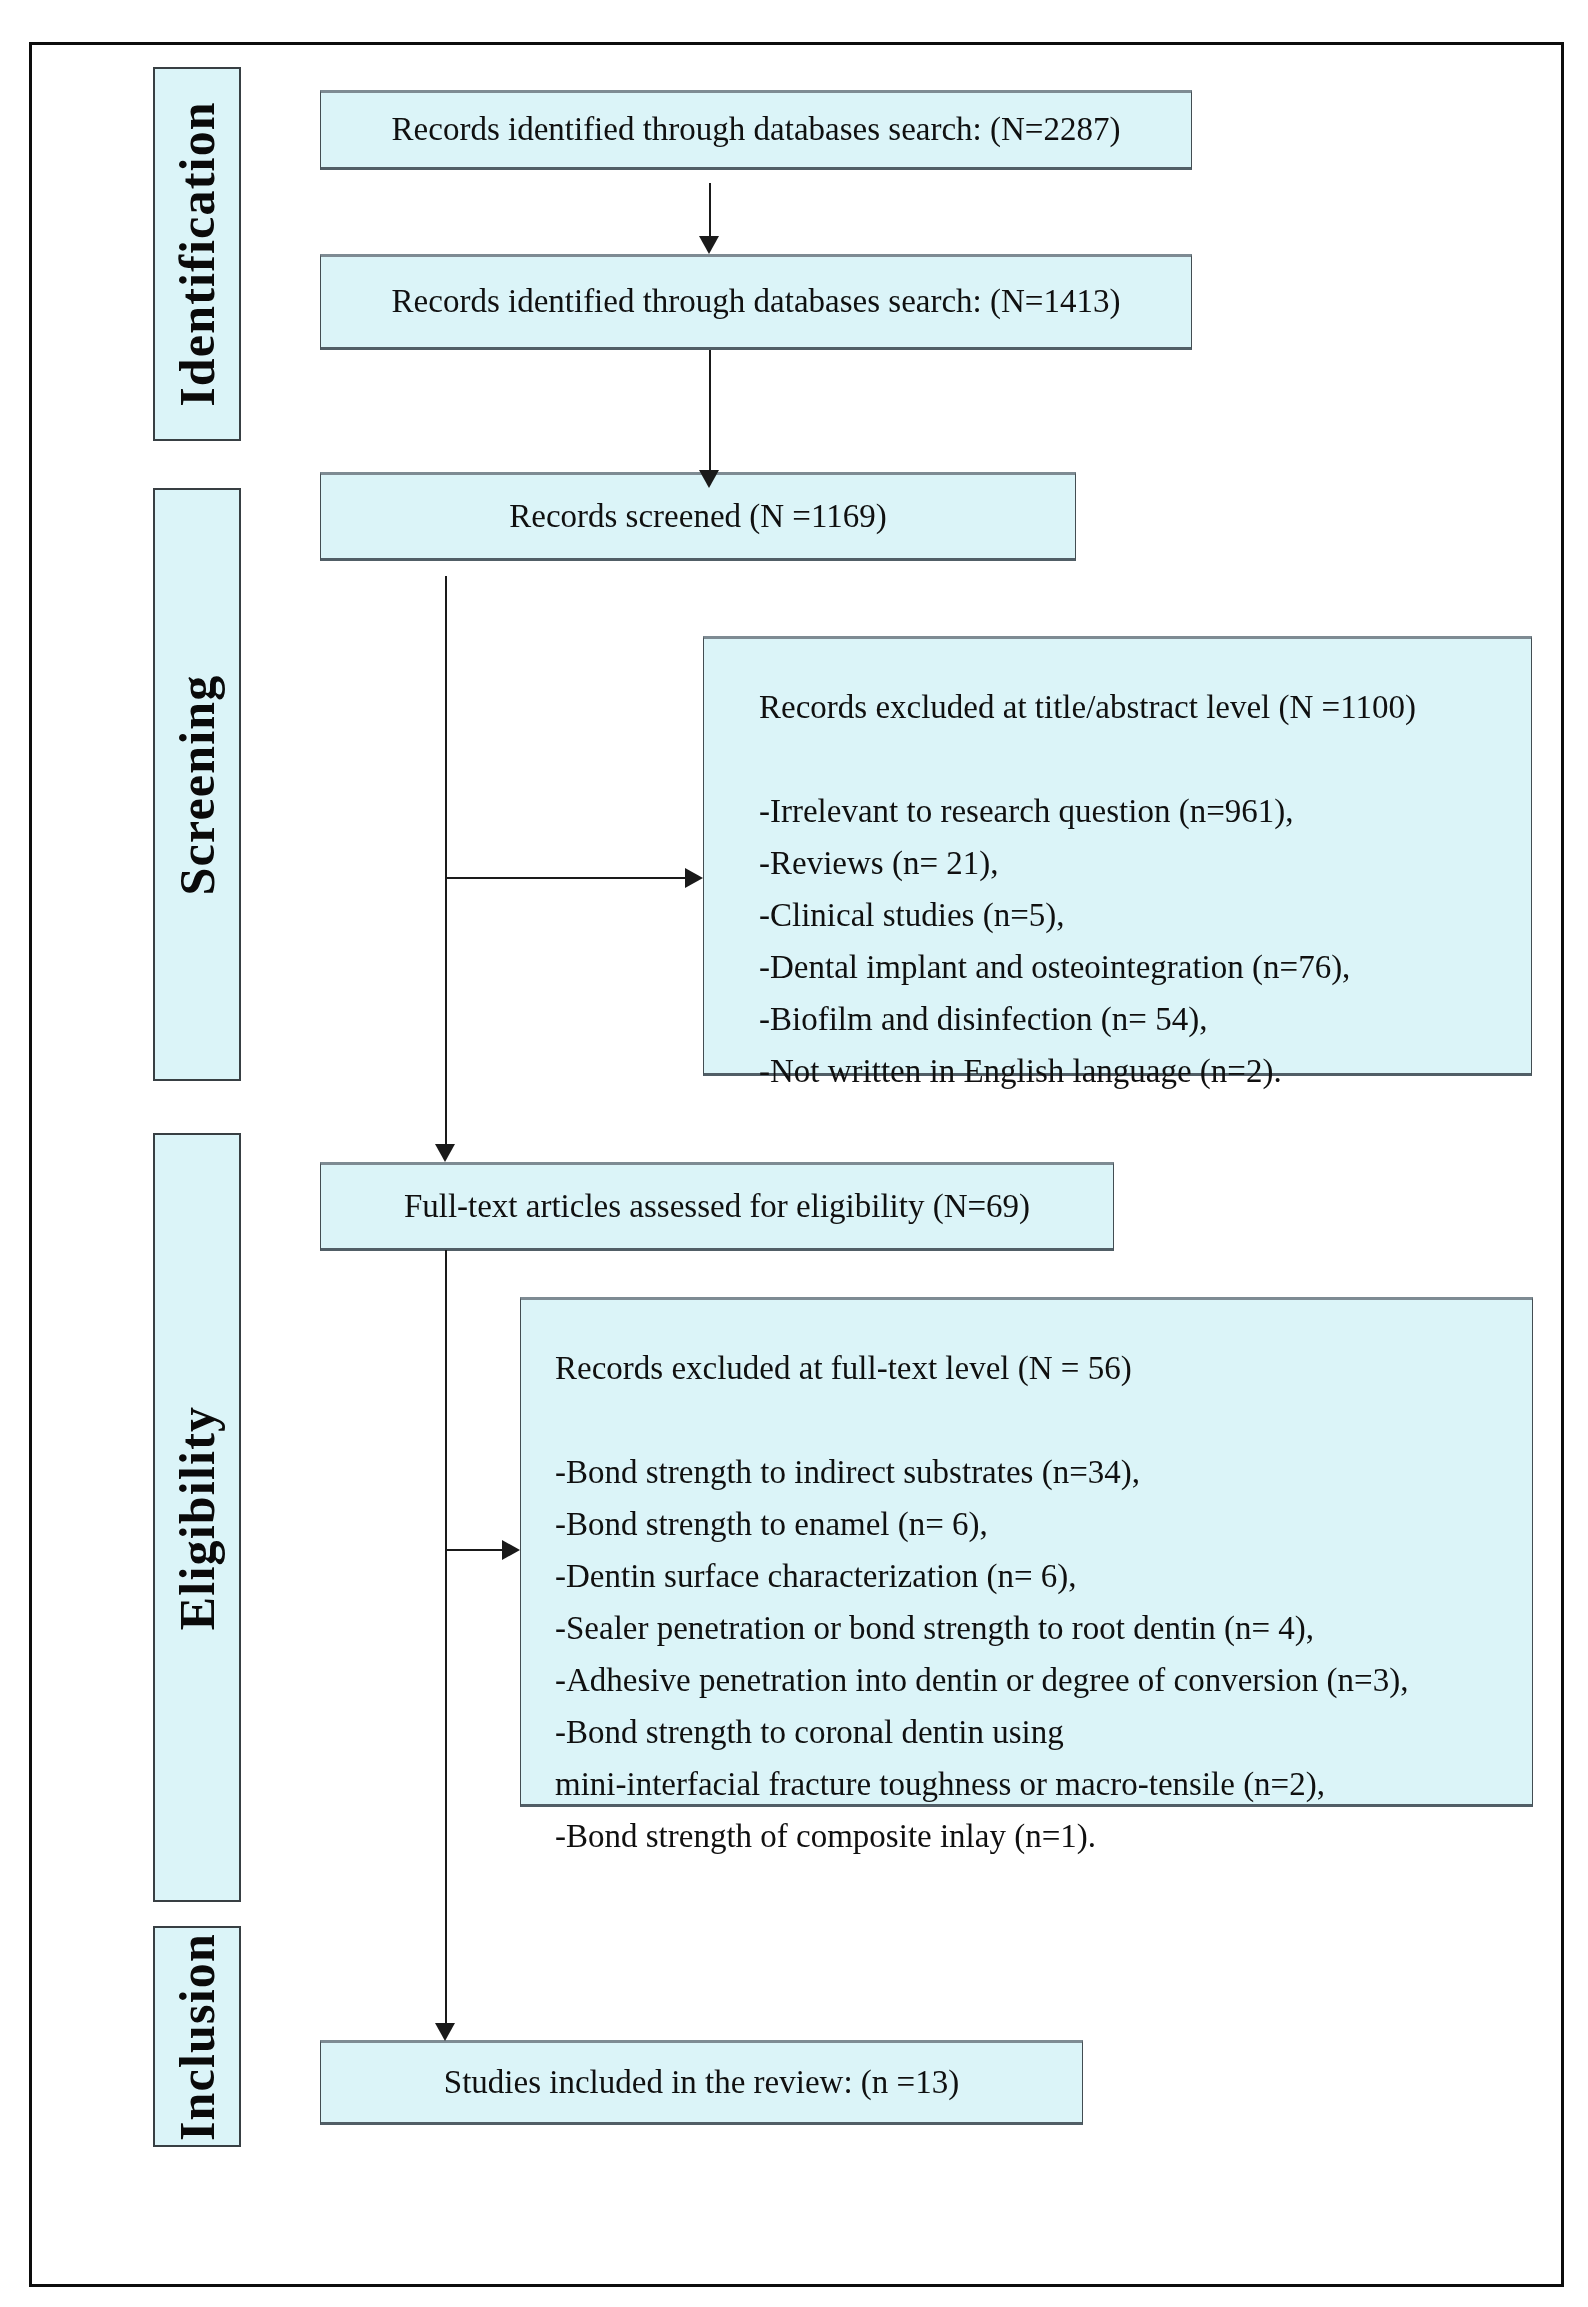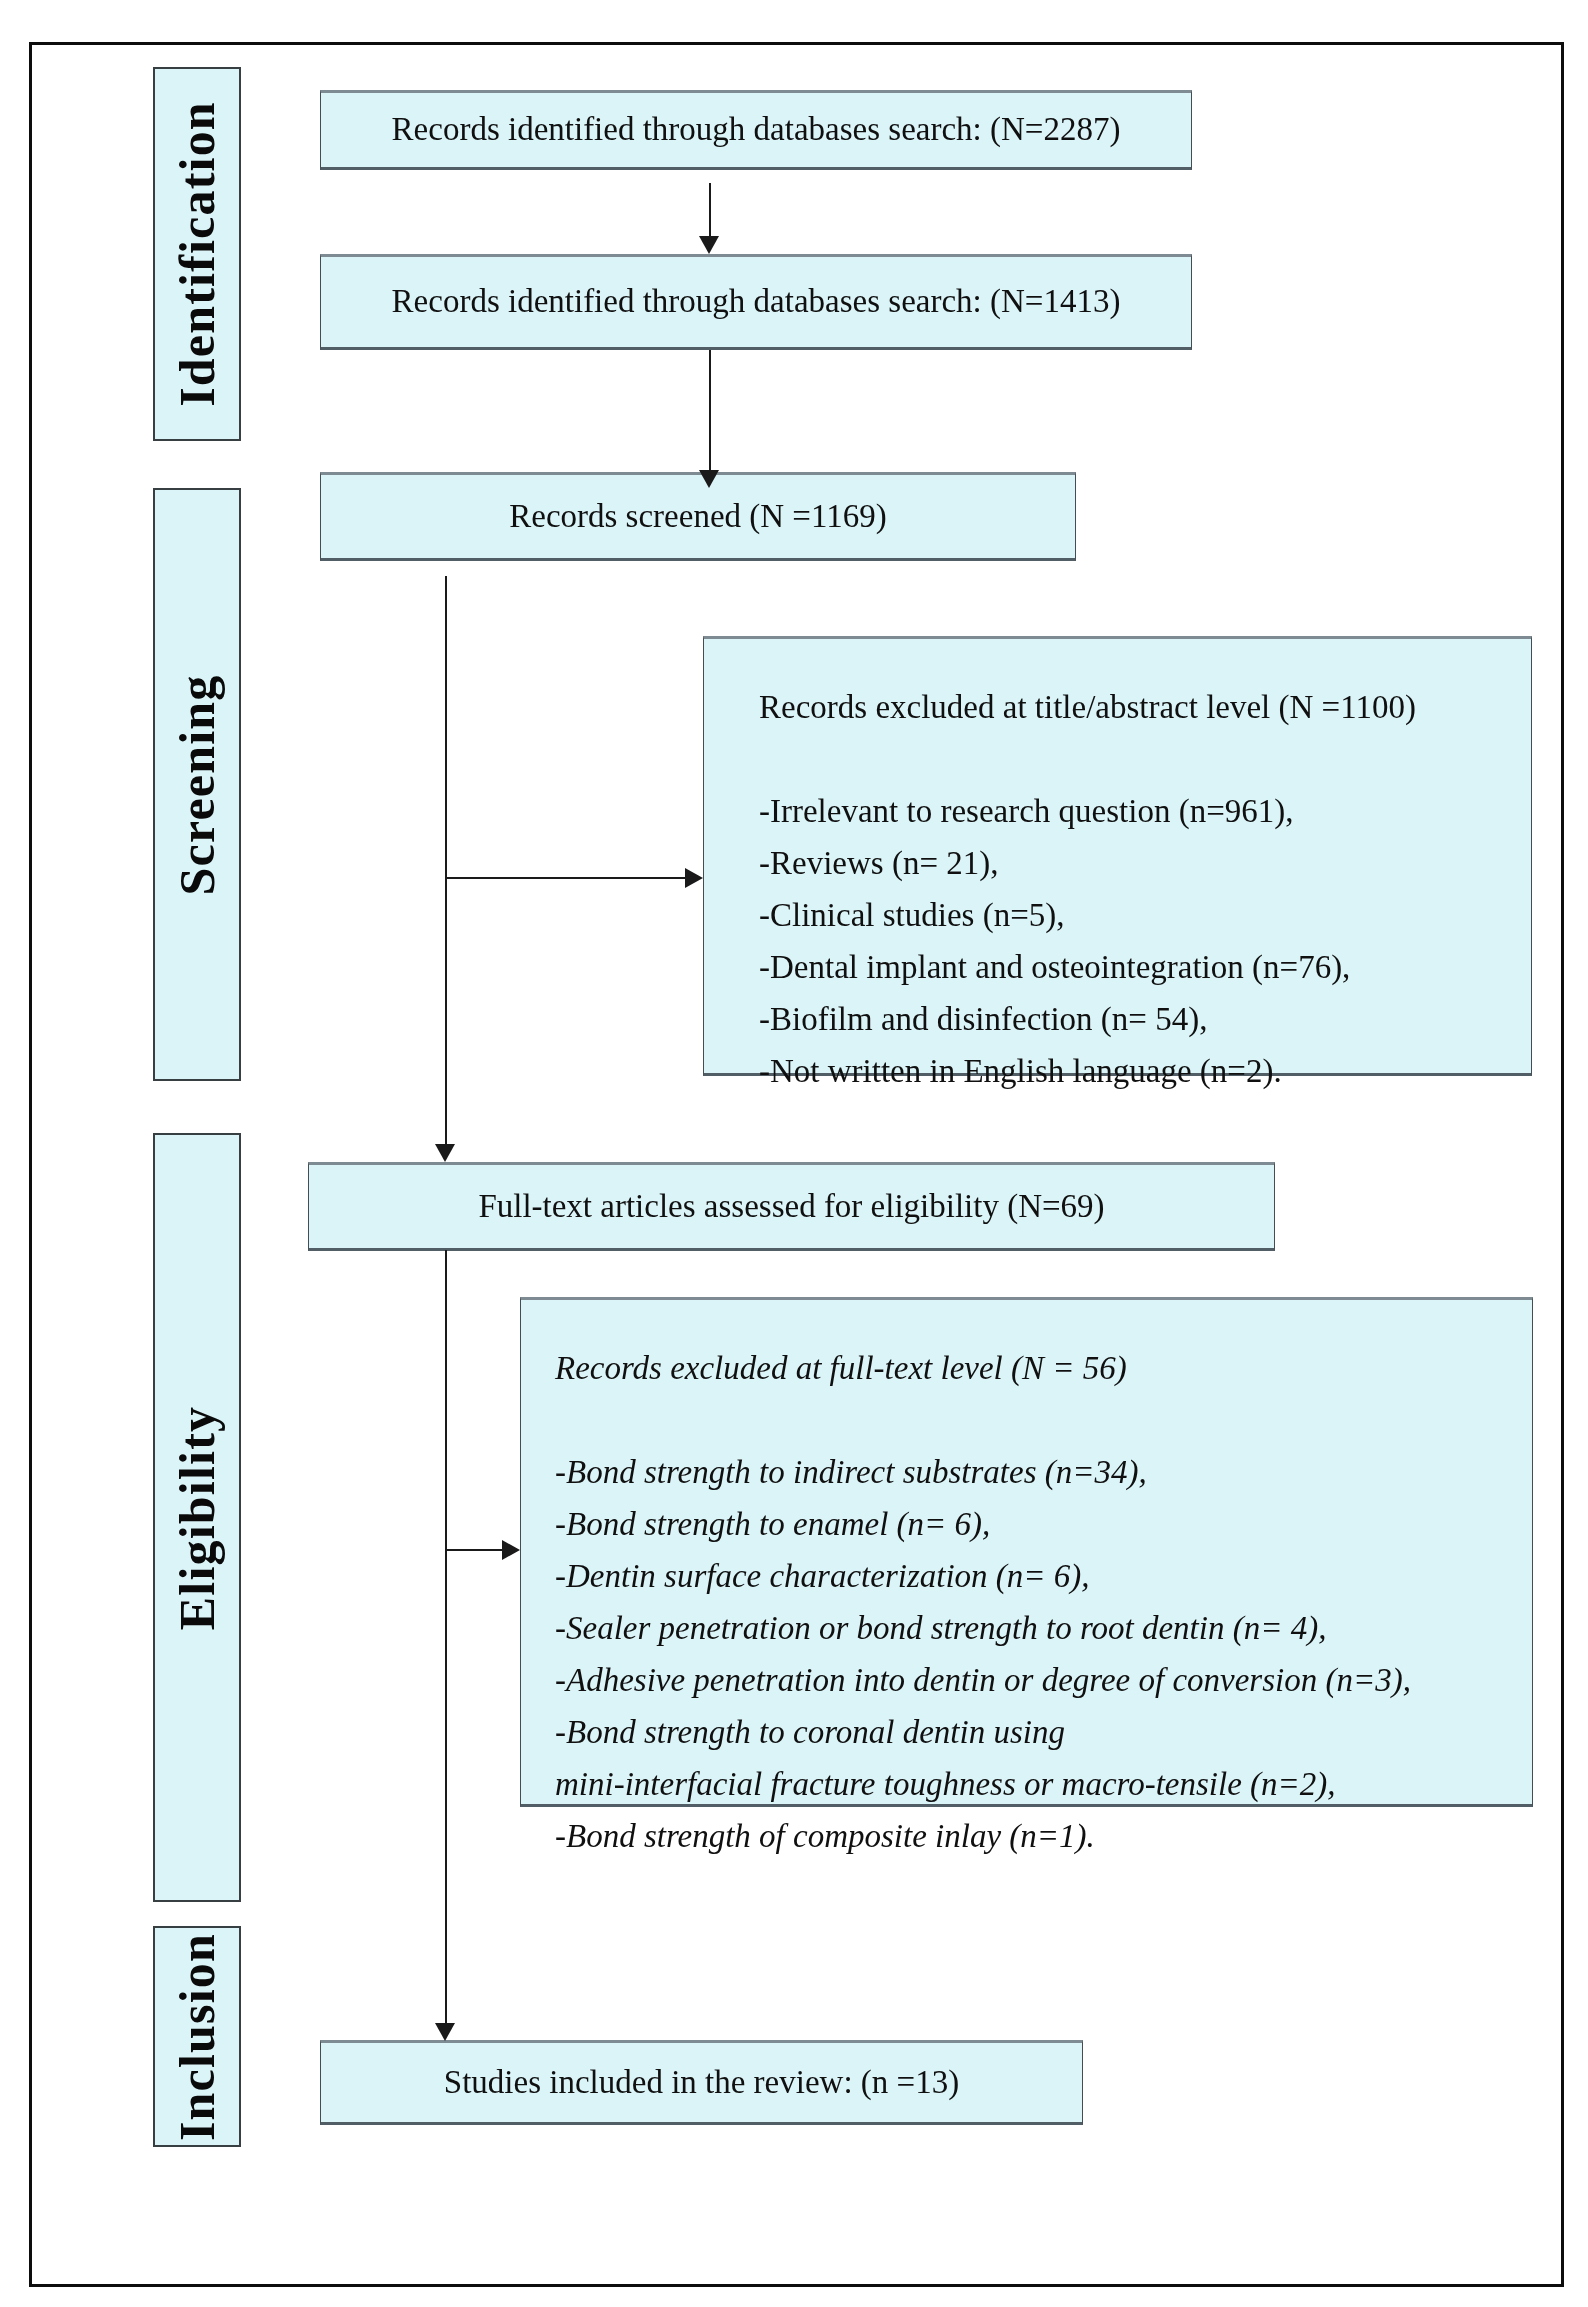--- a/index.html
+++ b/index.html
@@ -119,21 +119,21 @@
   </div>
 
   <div class="flow-box" style="left:320px;top:254px;width:872px;height:96px;">
     <span>Records identified through databases search: (N=1413)</span>
   </div>
 
   <div class="flow-box" style="left:320px;top:472px;width:756px;height:89px;">
     <span>Records screened (N =1169)</span>
   </div>
 
-  <div class="flow-box" style="left:308px;top:1162px;width:967px;height:89px;">
+  <div class="flow-box" style="left:320px;top:1162px;width:794px;height:89px;">
     <span>Full-text articles assessed for eligibility (N=69)</span>
   </div>
 
   <div class="flow-box" style="left:320px;top:2040px;width:763px;height:85px;">
     <span>Studies included in the review: (n =13)</span>
   </div>
 
   <div class="excl-box" style="left:703px;top:636px;width:829px;height:440px;">
     <div class="excl-inner" style="padding-left:55px;">
       <div class="excl-title">Records excluded at title/abstract level (N =1100)</div>
@@ -141,21 +141,21 @@
       <div>-Irrelevant to research question (n=961),</div>
       <div>-Reviews (n= 21),</div>
       <div>-Clinical studies (n=5),</div>
       <div>-Dental implant and osteointegration (n=76),</div>
       <div>-Biofilm and disinfection (n= 54),</div>
       <div>-Not written in English language (n=2).</div>
     </div>
   </div>
 
   <div class="excl-box" style="left:520px;top:1297px;width:1013px;height:510px;">
-    <div class="excl-inner" style="padding-left:34px;font-style:italic;">
+    <div class="excl-inner" style="padding-left:34px;">
       <div class="excl-title">Records excluded at full-text level (N = 56)</div>
       <div class="excl-spacer"></div>
       <div>-Bond strength to indirect substrates (n=34),</div>
       <div>-Bond strength to enamel (n= 6),</div>
       <div>-Dentin surface characterization (n= 6),</div>
       <div>-Sealer penetration or bond strength to root dentin (n= 4),</div>
       <div>-Adhesive penetration into dentin or degree of conversion (n=3),</div>
       <div>-Bond strength to coronal dentin using</div>
       <div>mini-interfacial fracture toughness or macro-tensile (n=2),</div>
       <div>-Bond strength of composite inlay (n=1).</div>

